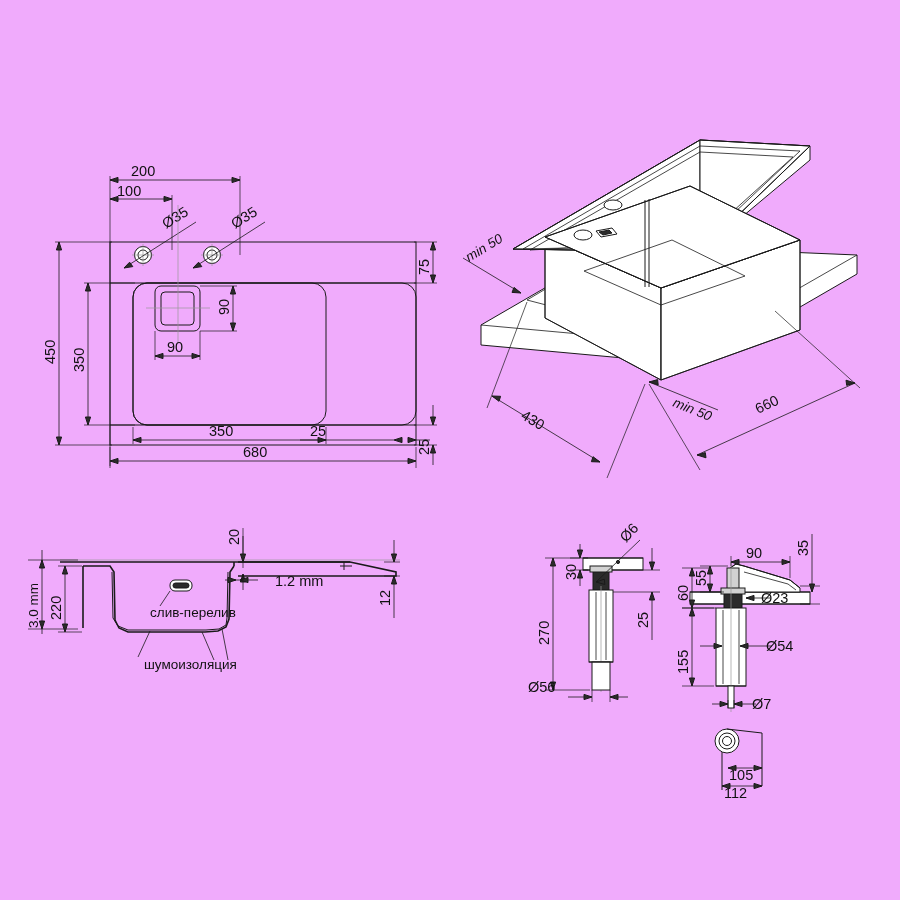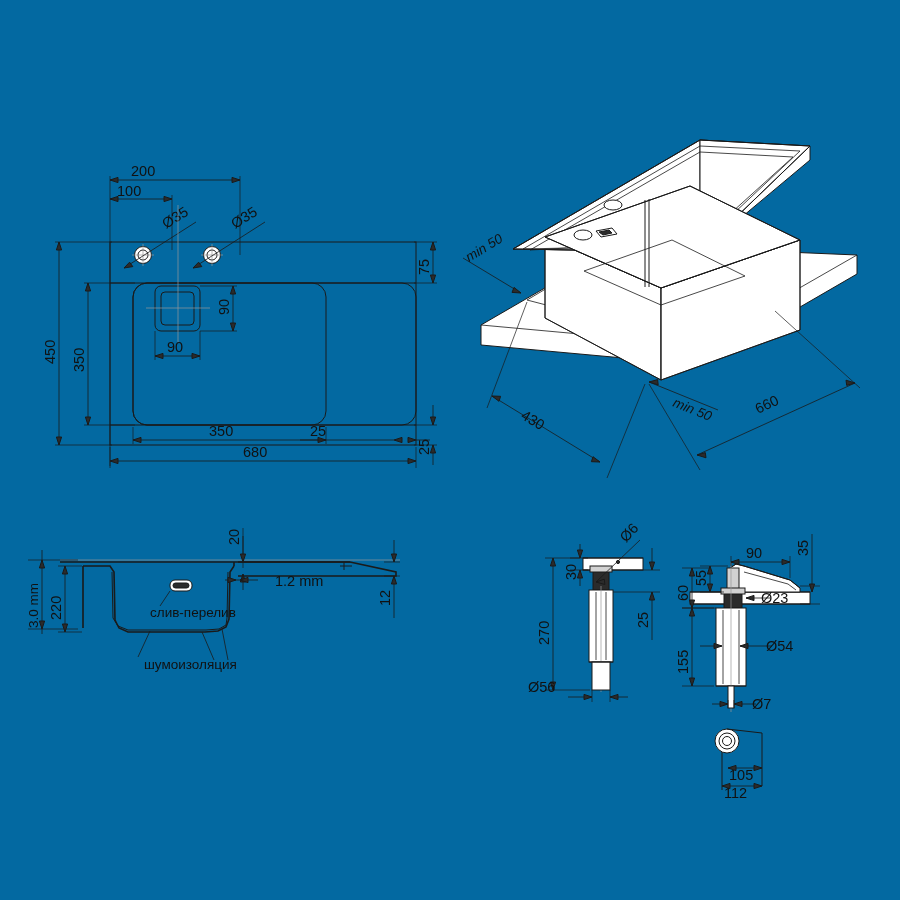--- a/index.html
+++ b/index.html
@@ -1,18 +1,18 @@
 <!DOCTYPE html>
 <html><head>
 <meta charset="utf-8">
 <style>
   html,body{margin:0;padding:0;background:#ffffff;}
   body{width:900px;height:900px;overflow:hidden;
        font-family:"Liberation Sans", sans-serif;}
-  #sheet{position:relative;width:900px;height:900px;background:#0369a1;}
+  #sheet{position:relative;width:900px;height:900px;background:#f0abfc;}
   svg{display:block;}
   .ln{stroke:#1a1a1a;fill:none;stroke-width:1;}
   .lnw{stroke:#1a1a1a;fill:none;stroke-width:1.6;}
   .lnt{stroke:#1a1a1a;fill:none;stroke-width:0.8;}
   .dim{stroke:#1a1a1a;fill:none;stroke-width:0.8;}
   .ext{stroke:#1a1a1a;fill:none;stroke-width:0.7;}
   .ctr{stroke:#9a9a9a;fill:none;stroke-width:0.7;}
   .fillw{fill:#ffffff;stroke:#1a1a1a;stroke-width:1;}
   .fillgd{fill:#d2d2d2;stroke:#1a1a1a;stroke-width:1;}
   .fillk{fill:#2b2b2b;stroke:#1a1a1a;stroke-width:1;}

